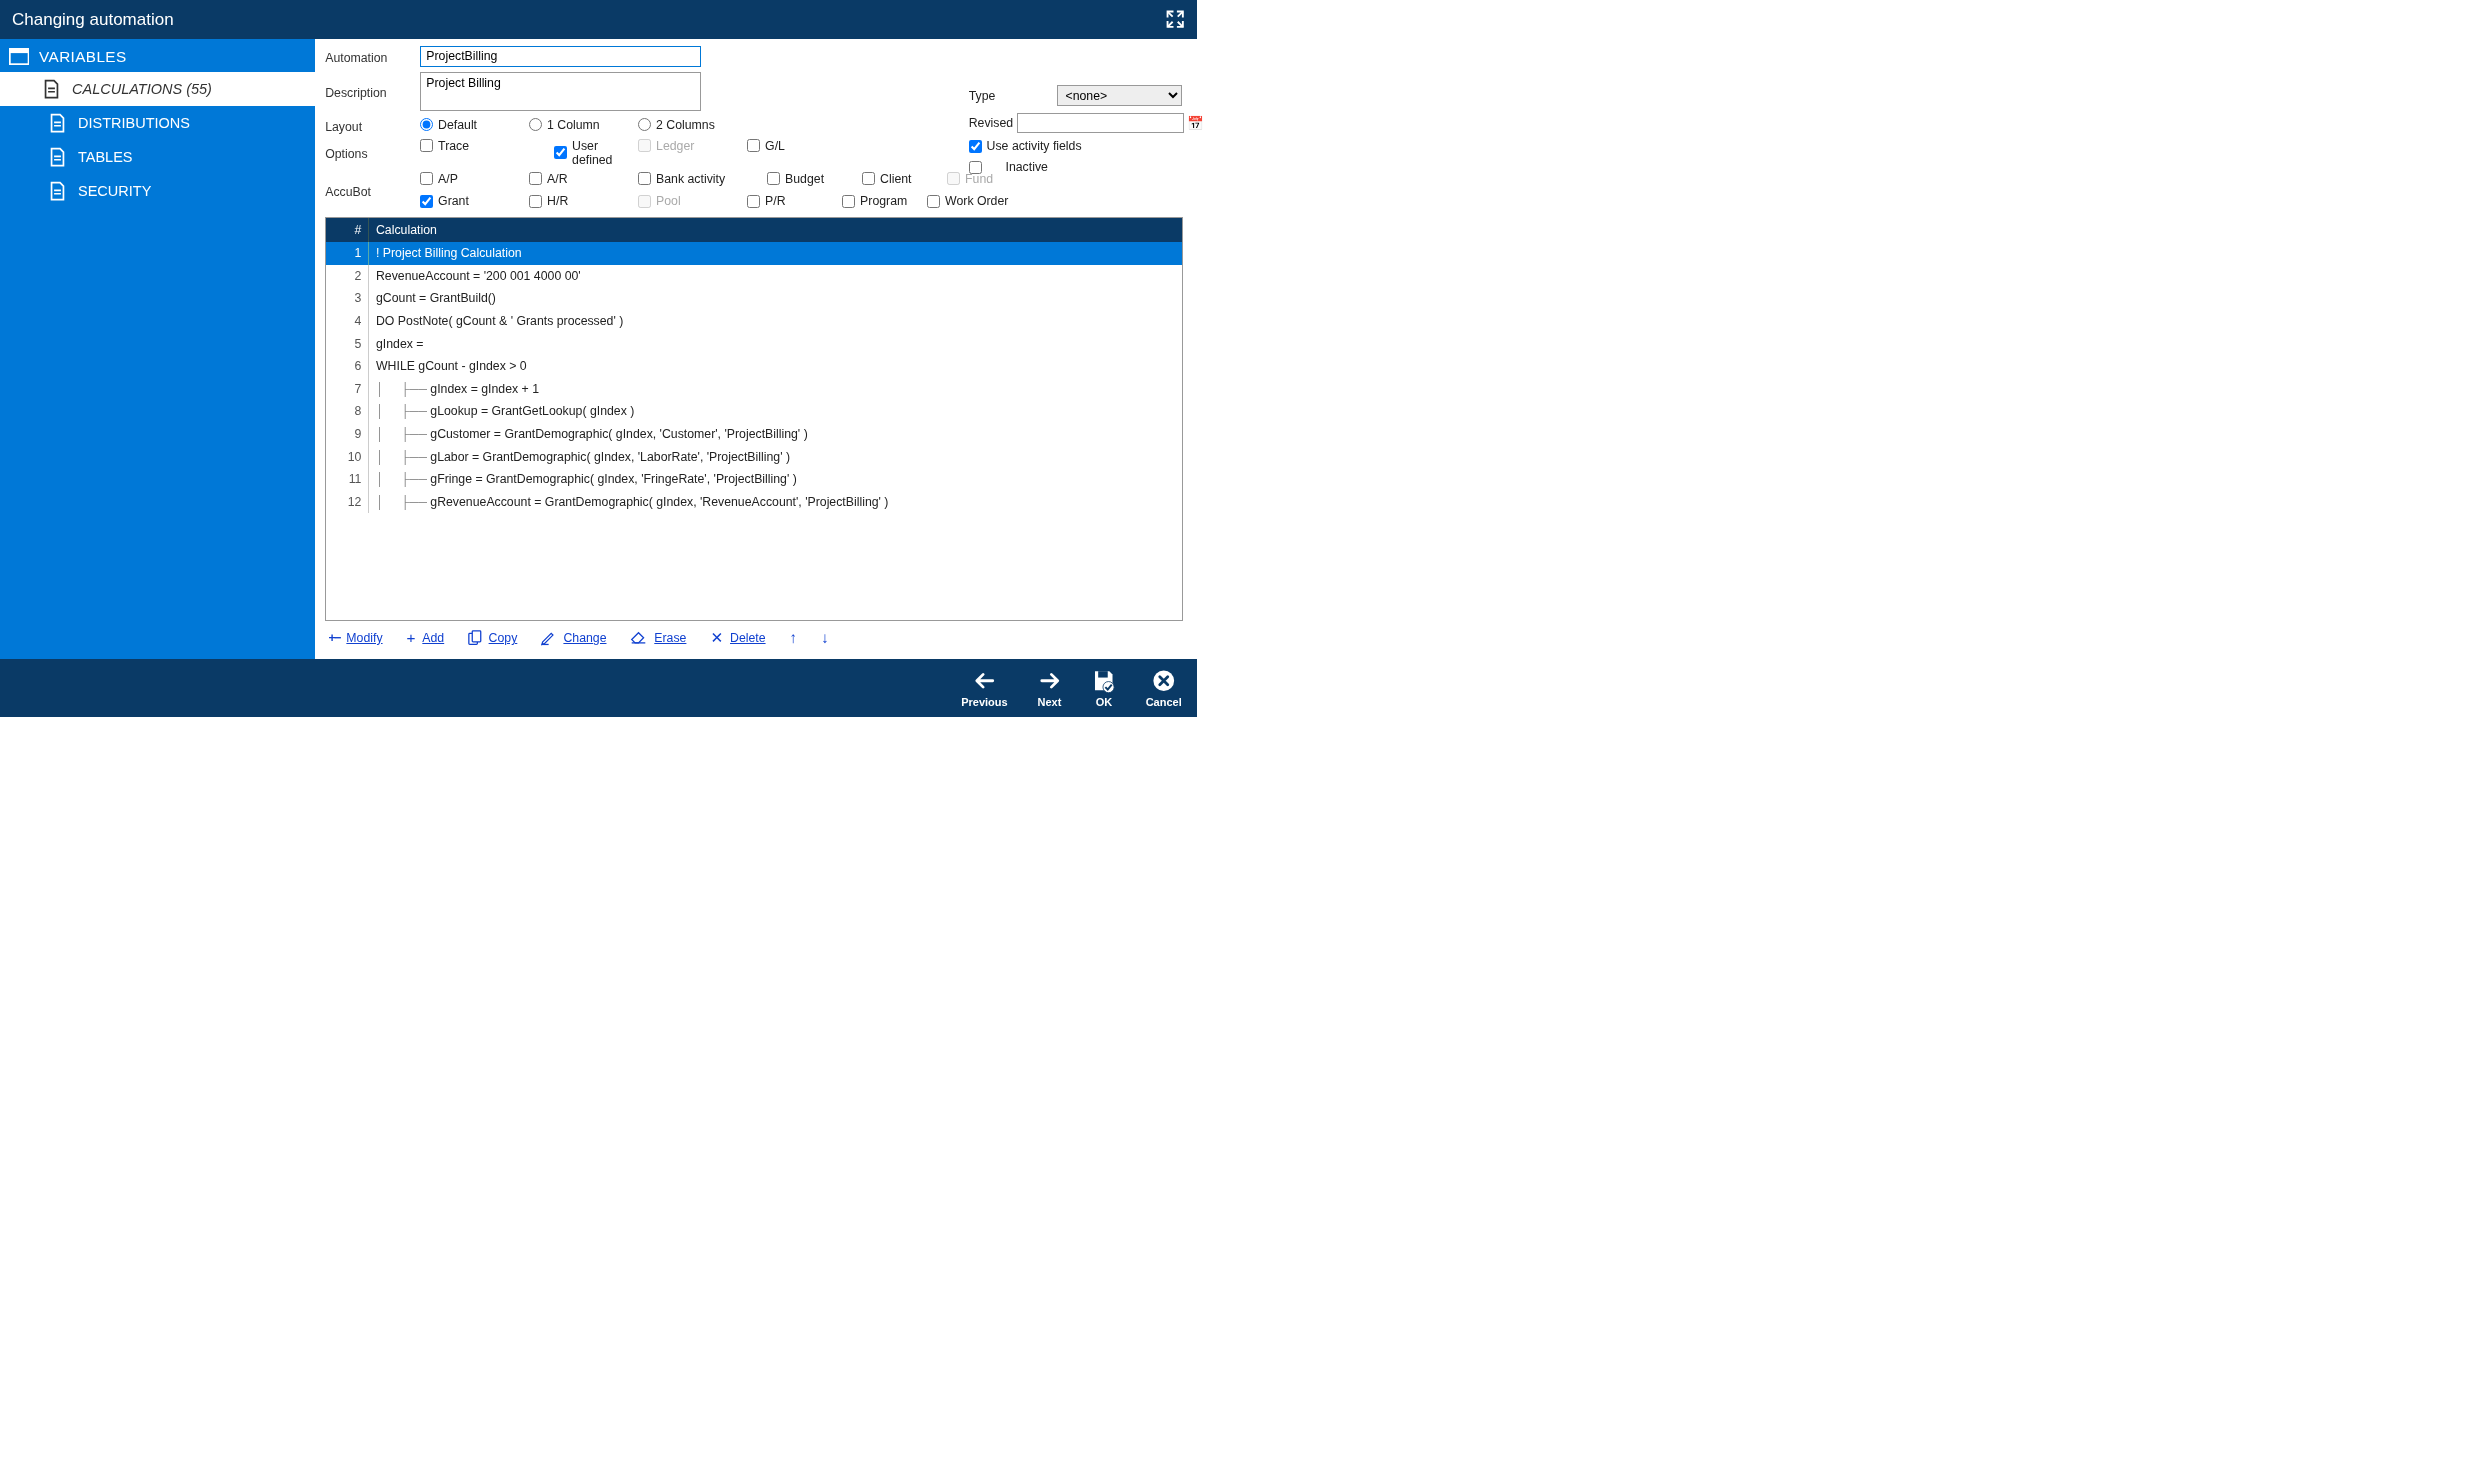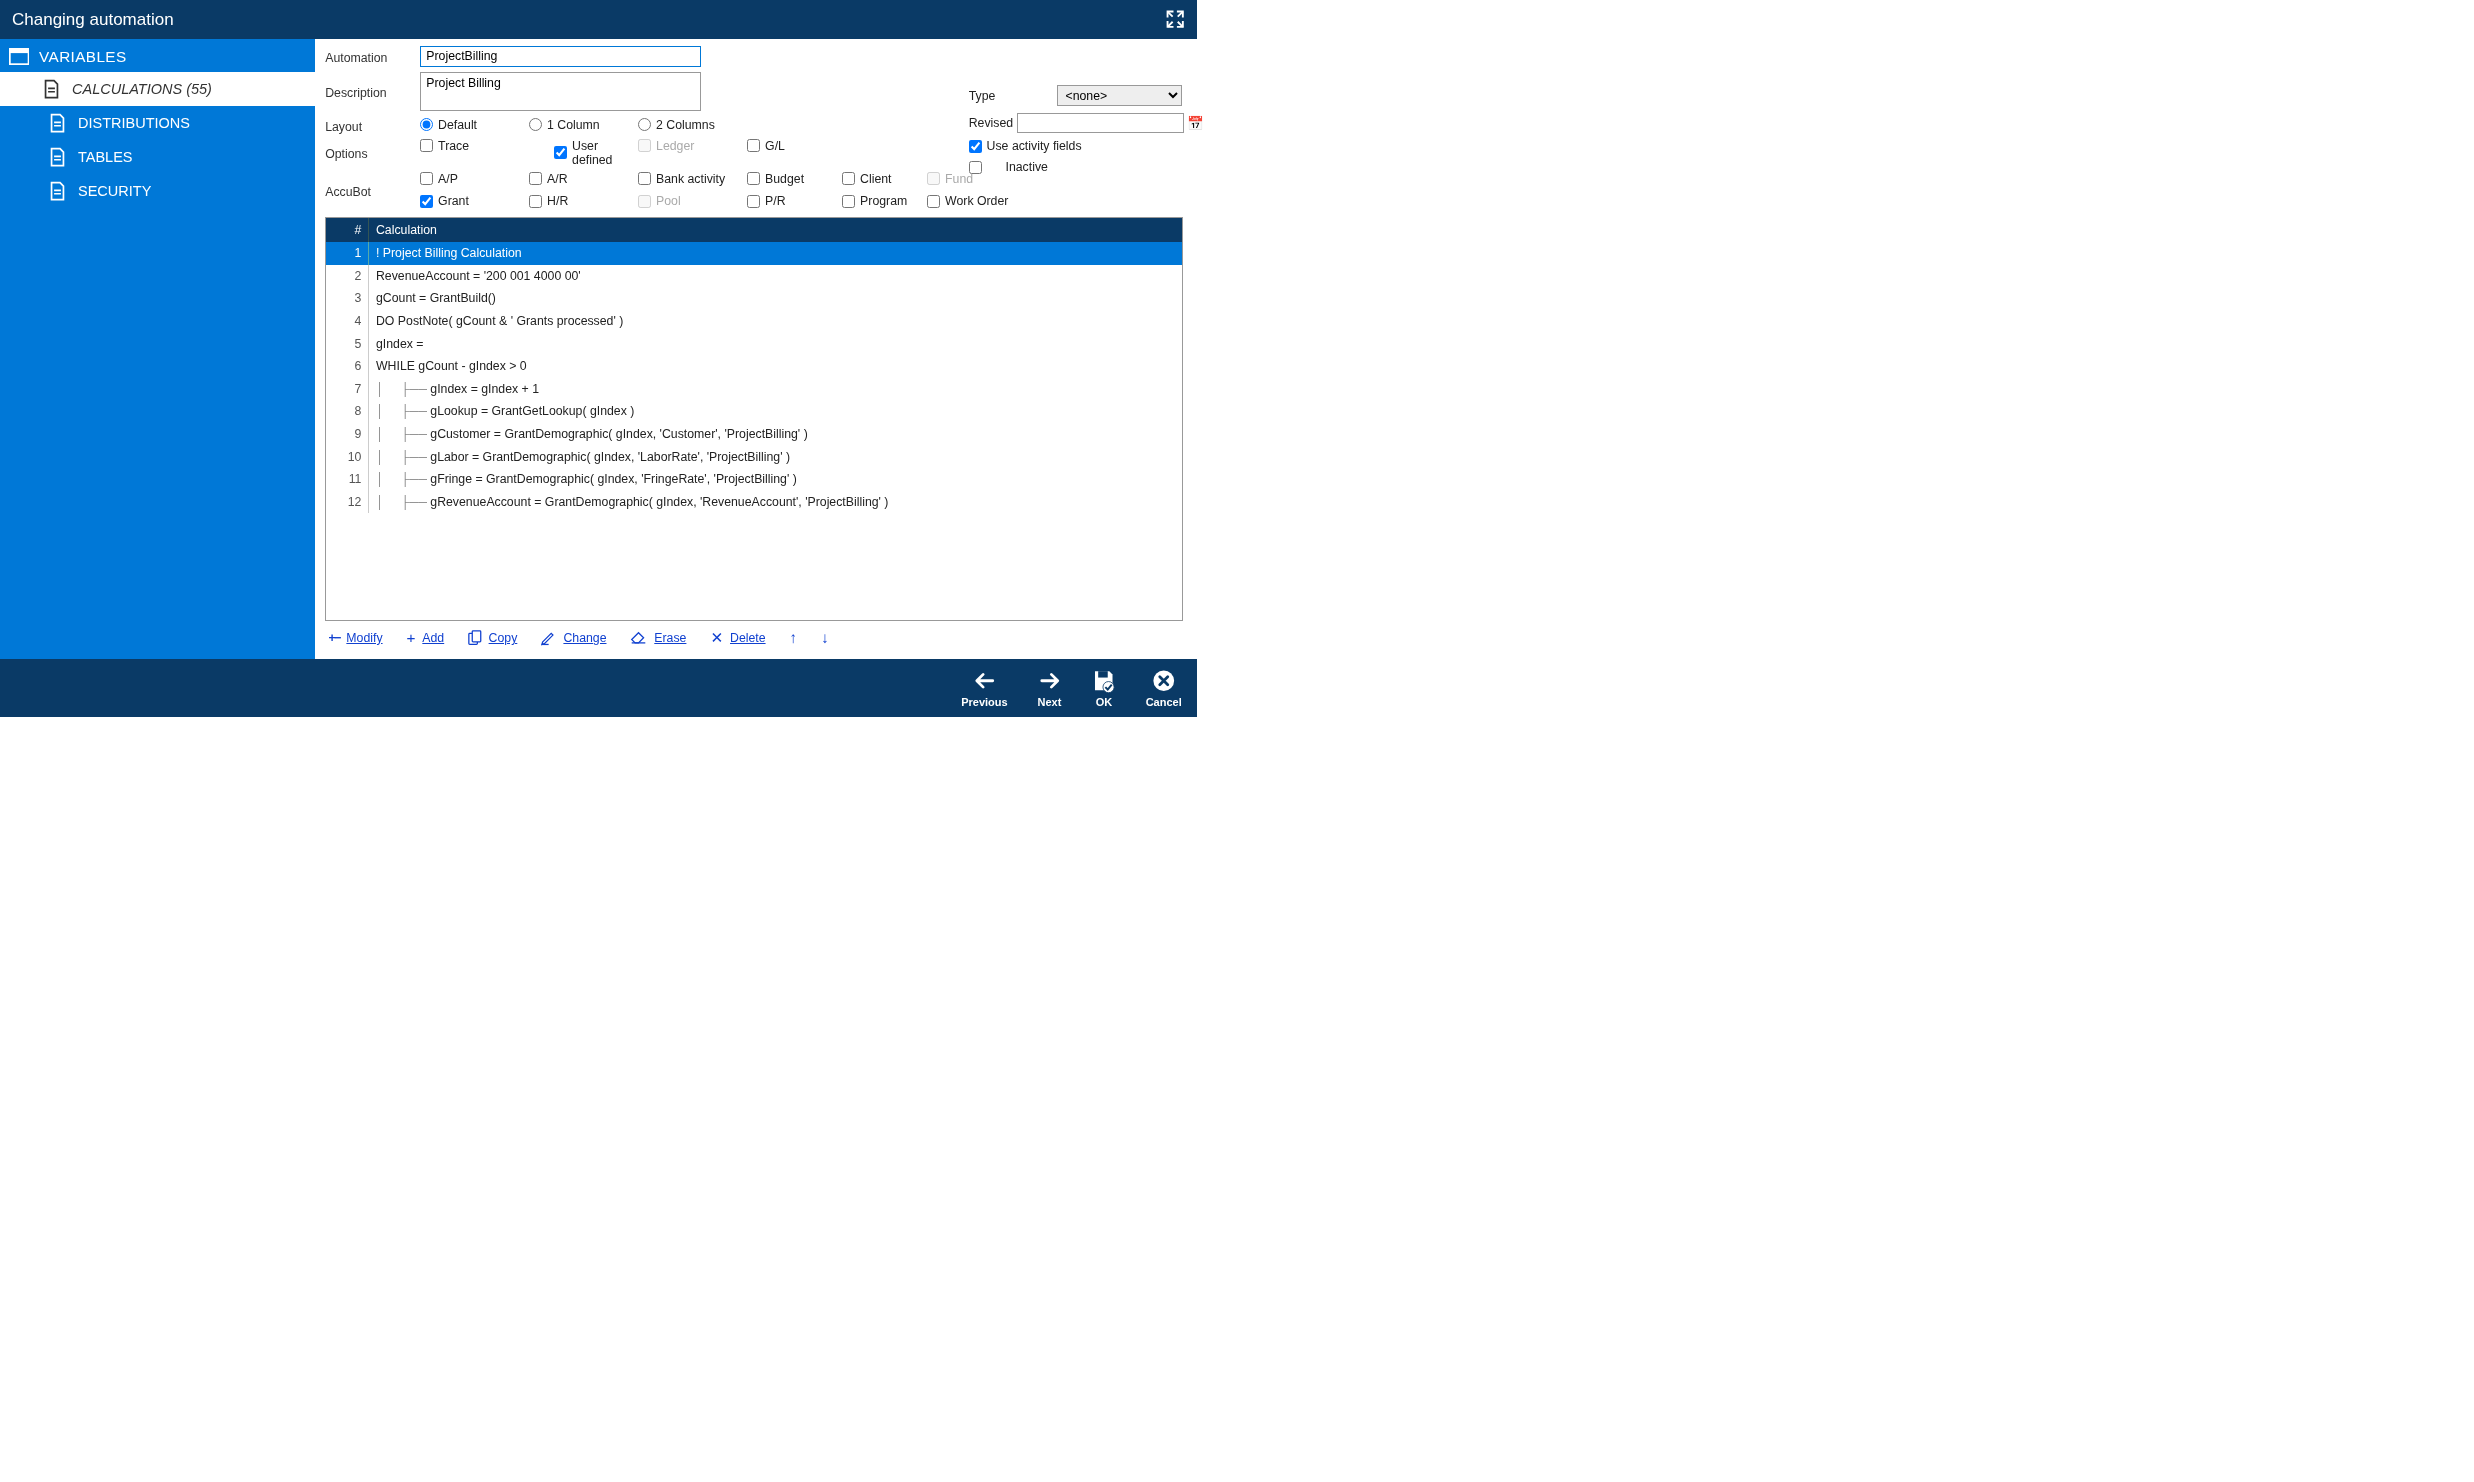--- a/index.html
+++ b/index.html
@@ -196,21 +196,21 @@
                   <span>A/P</span>
                 </label>
                 <label class="check-opt" style="width: 109px;">
                   <input type="checkbox" style=""> 
                   <span>A/R</span>
                 </label>
                 <label class="check-opt" style="width: 109px;">
                   <input type="checkbox" style=""> 
                   <span>Bank activity</span>
                 </label>
-                <label class="check-opt" style="width: 95px;">
+                <label class="check-opt" style="width: 95px; margin-left: 20px;">
                   <input type="checkbox" style=""> 
                   <span>Budget</span>
                 </label>
                 <label class="check-opt" style="width: 85px;">
                   <input type="checkbox" style=""> 
                   <span>Client</span>
                 </label>
                 <label class="check-opt disabled" style="width: 94px;">
                   <input type="checkbox" disabled="" style=""> 
                   <span>Fund</span>

